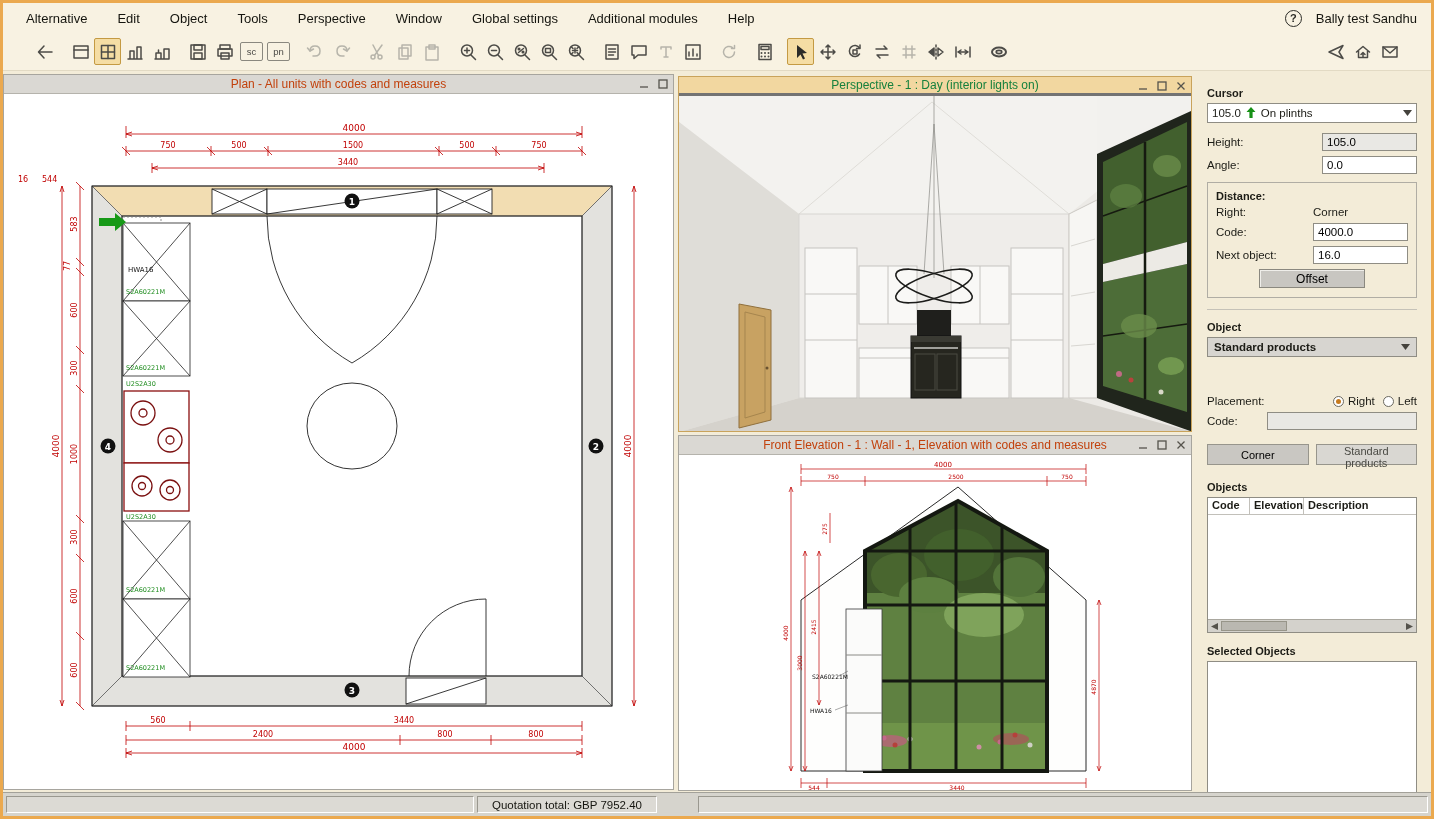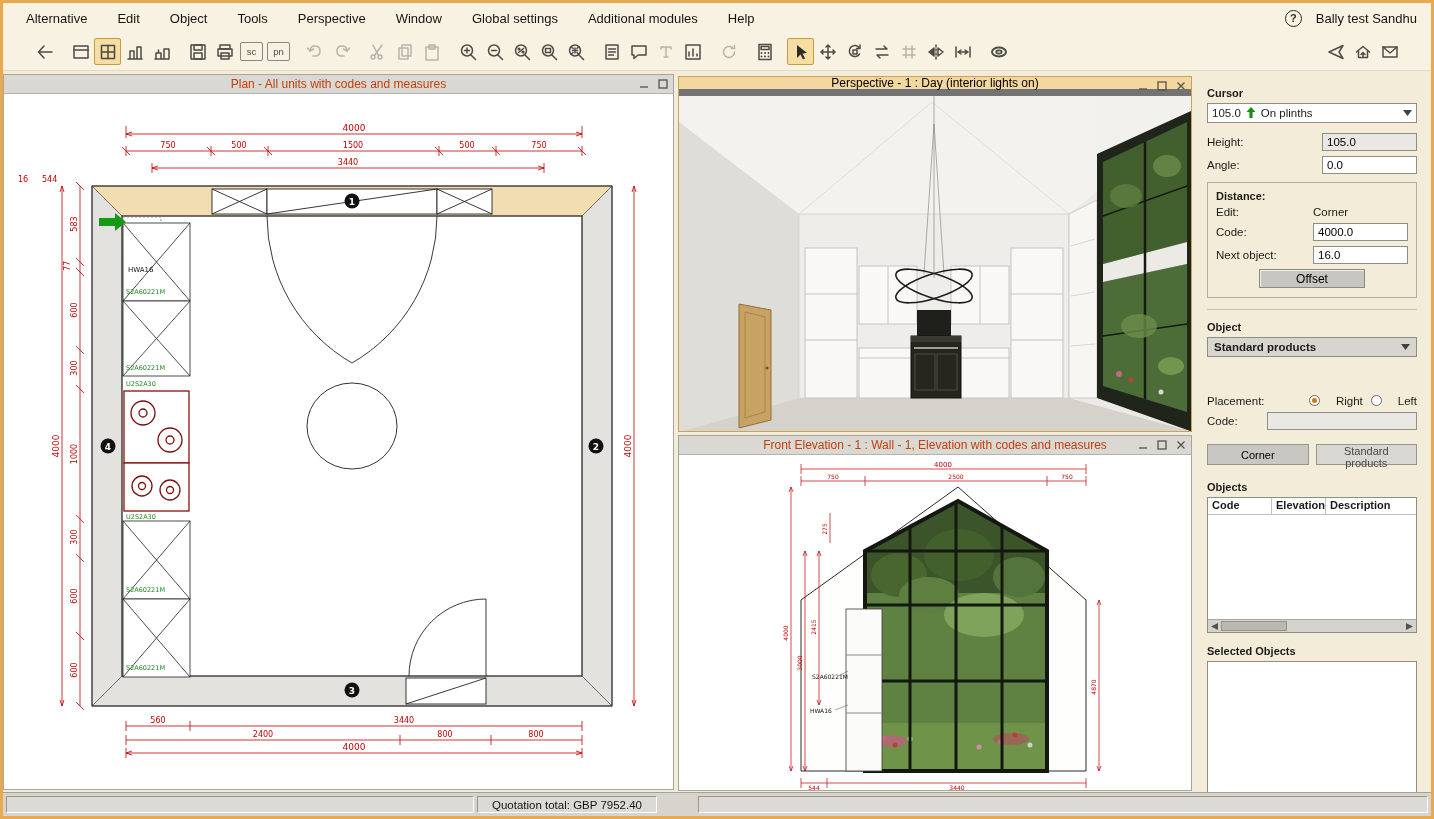--- a/index.html
+++ b/index.html
@@ -23,21 +23,21 @@
 .g{margin-left:9px}
 .mr{margin-left:auto}
 .tbox{border:1px solid #8a887f;border-radius:2px;width:23px;height:19px;font-size:9.5px;color:#4c4b47;display:flex;align-items:center;justify-content:center;margin:0 2px}
 
 
 .workspace{position:absolute;left:0;top:68px;width:1428px;height:721px;background:#f3ecd8}
 .win{position:absolute;background:#fff;border:1px solid #a7a59e;display:flex;flex-direction:column}
 .win.activewin{border:1px solid #c9a35b}
 .titlebar{height:19px;flex:none;display:flex;align-items:center;justify-content:center;position:relative;font-size:12px}
 .titlebar.inactive{background:#dad8d3;color:#c2410c;border-bottom:1px solid #b5b3ac}
-.titlebar.active{background:#f2d7a0;color:#000000;border-bottom:7px solid #737373}
+.titlebar.active{background:#f2d7a0;color:#15803d;border-bottom:3px solid #737373}
 .wctrls{position:absolute;right:3px;top:2px;display:flex;gap:4px}
 .wbtn{width:15px;height:14px;display:flex;align-items:center;justify-content:center}
 .wbtn svg{width:10px;height:10px;stroke:#55534c;fill:none;stroke-width:1.3}
 .wincontent{flex:1;overflow:hidden;background:#fff}
 .wincontent svg{display:block}
 
 
 .sidebar{position:absolute;left:1190px;top:0;width:234px;height:721px;padding:16px 10px 0 14px;font-size:11.5px;color:#1c1c16}
 .sb-title{font-weight:bold;font-size:11px;margin-bottom:4px}
 .combo{height:20px;border:1px solid #8f8d84;background:#fff;display:flex;align-items:center;gap:5px;padding:0 4px;margin-bottom:10px}
@@ -47,30 +47,30 @@
 .row label{flex:1}
 .inp{width:95px;height:18px;border:1px solid #8f8d84;background:#fff;font-size:11.5px;padding:0 4px;font-family:"Liberation Sans",sans-serif}
 .inp.gray{background:#e9e8e4}
 .group{border:1px solid #b0ada4;padding:7px 8px 9px 8px;margin-top:8px}
 .group .val{width:95px}
 .btn{display:block;margin:0 auto 0;width:106px;height:19px;background:#c8c6c1;border:1px solid #8a887f;font-size:12px;font-family:"Liberation Sans",sans-serif;box-shadow:inset 1px 1px 0 #efeeea}
 hr{border:none;border-top:1px solid #c5c2b8;margin:11px 0}
 .dropdown{height:20px;border:1px solid #8f8d84;background:#d7d5d0;display:flex;align-items:center;padding:0 6px;font-weight:bold;margin-bottom:38px}
 .dropdown .sp{flex:1}
 .placement{gap:8px}
-.radio{display:flex;align-items:flex-start;gap:16px}
+.radio{display:flex;align-items:flex-end;gap:4px}
 .rdot,.rcirc{width:11px;height:11px;border:1px solid #6b6960;border-radius:50%;background:#fff;display:inline-block;position:relative}
 .rdot::after{content:"";position:absolute;left:2px;top:2px;width:5px;height:5px;border-radius:50%;background:#c77b1e}
 .btnrow{display:flex;gap:7px;margin-top:14px;margin-bottom:16px}
 .btnrow button{height:21px;border:1px solid #97958c;font-size:11px;font-family:"Liberation Sans",sans-serif;background:#c9c7c2;padding:0 8px;flex:1}
 .btnrow button.lite{background:#d9d7d2;color:#4a4a44}
 .table{height:136px;border:1px solid #8f8d84;background:#fff;display:flex;flex-direction:column;margin-bottom:12px}
 .thead{display:flex;height:17px;font-weight:bold;font-size:11px;border-bottom:1px solid #c2c0ba}
 .thead span{padding:1px 4px;border-right:1px solid #c2c0ba}
-.thead span:nth-child(1){width:64px}
+.thead span:nth-child(1){width:42px}
 .thead span:nth-child(2){width:54px}
 .thead span:nth-child(3){flex:1;border-right:none}
 .tbody{flex:1}
 .hscroll{height:13px;background:#d4d2cc;border-top:1px solid #a9a79f;display:flex;align-items:center}
 .harrow{width:13px;height:13px;display:flex;align-items:center;justify-content:center}
 .harrow svg{width:7px;height:7px}
 .htrack{flex:1;position:relative;height:100%}
 .hthumb{position:absolute;left:0;top:1px;width:66px;height:10px;background:#bab8b1;border:1px solid #979589}
 .selbox{height:134px;border:1px solid #8f8d84;background:#fff}
 
@@ -662,21 +662,21 @@
         <label>Height:</label>
         <input class="inp gray" readonly="" value="105.0" style="">
       </div>
       <div class="row">
         <label>Angle:</label>
         <input class="inp" readonly="" value="0.0" style="">
       </div>
       <div class="group">
         <div class="sb-title">Distance:</div>
         <div class="row">
-          <label>Edit:</label>
+          <label>Right:</label>
           <span class="val">Corner</span>
         </div>
         <div class="row">
           <label>Code:</label>
           <input class="inp" readonly="" value="4000.0" style="">
         </div>
         <div class="row">
           <label>Next object:</label>
           <input class="inp" readonly="" value="16.0" style="">
         </div>

